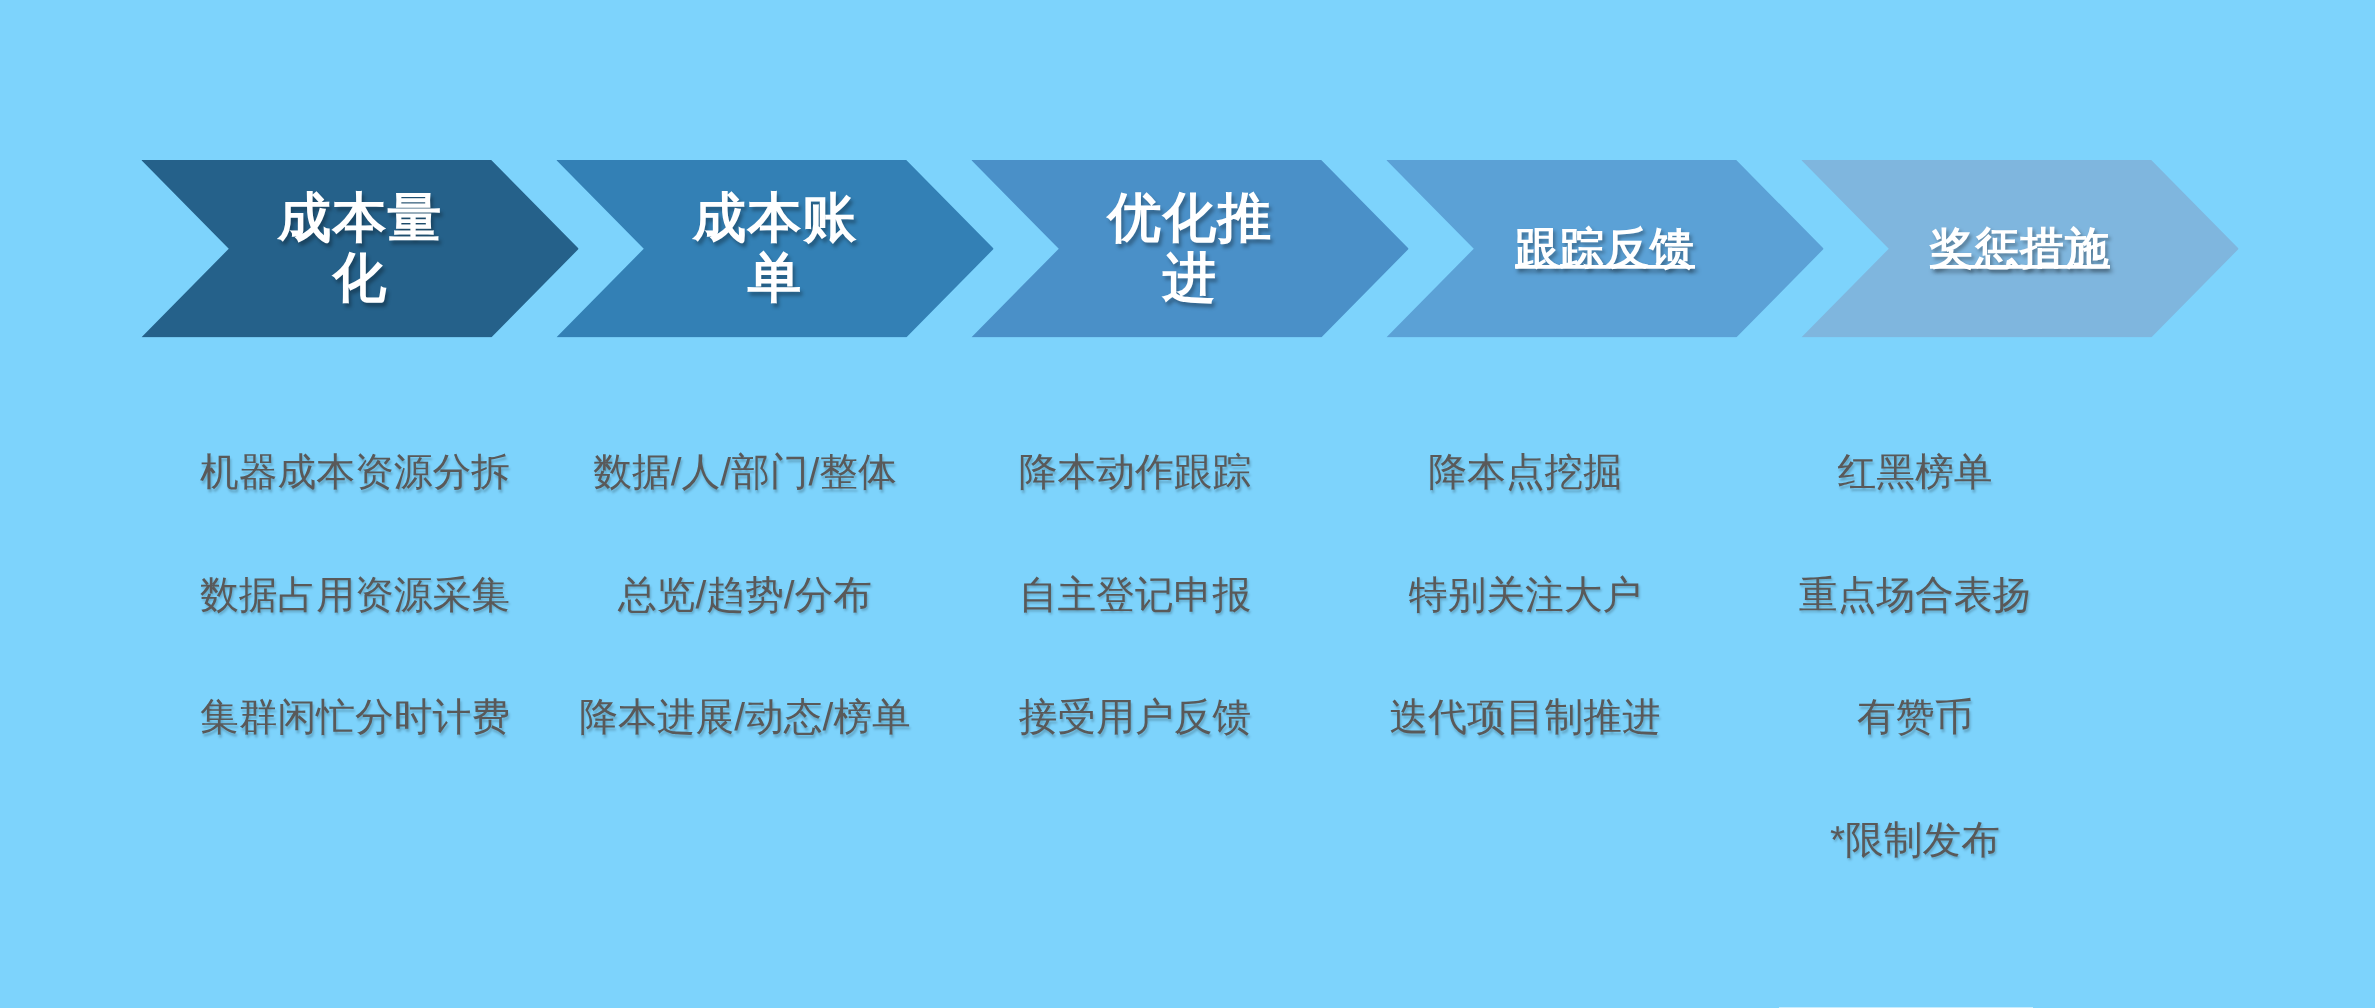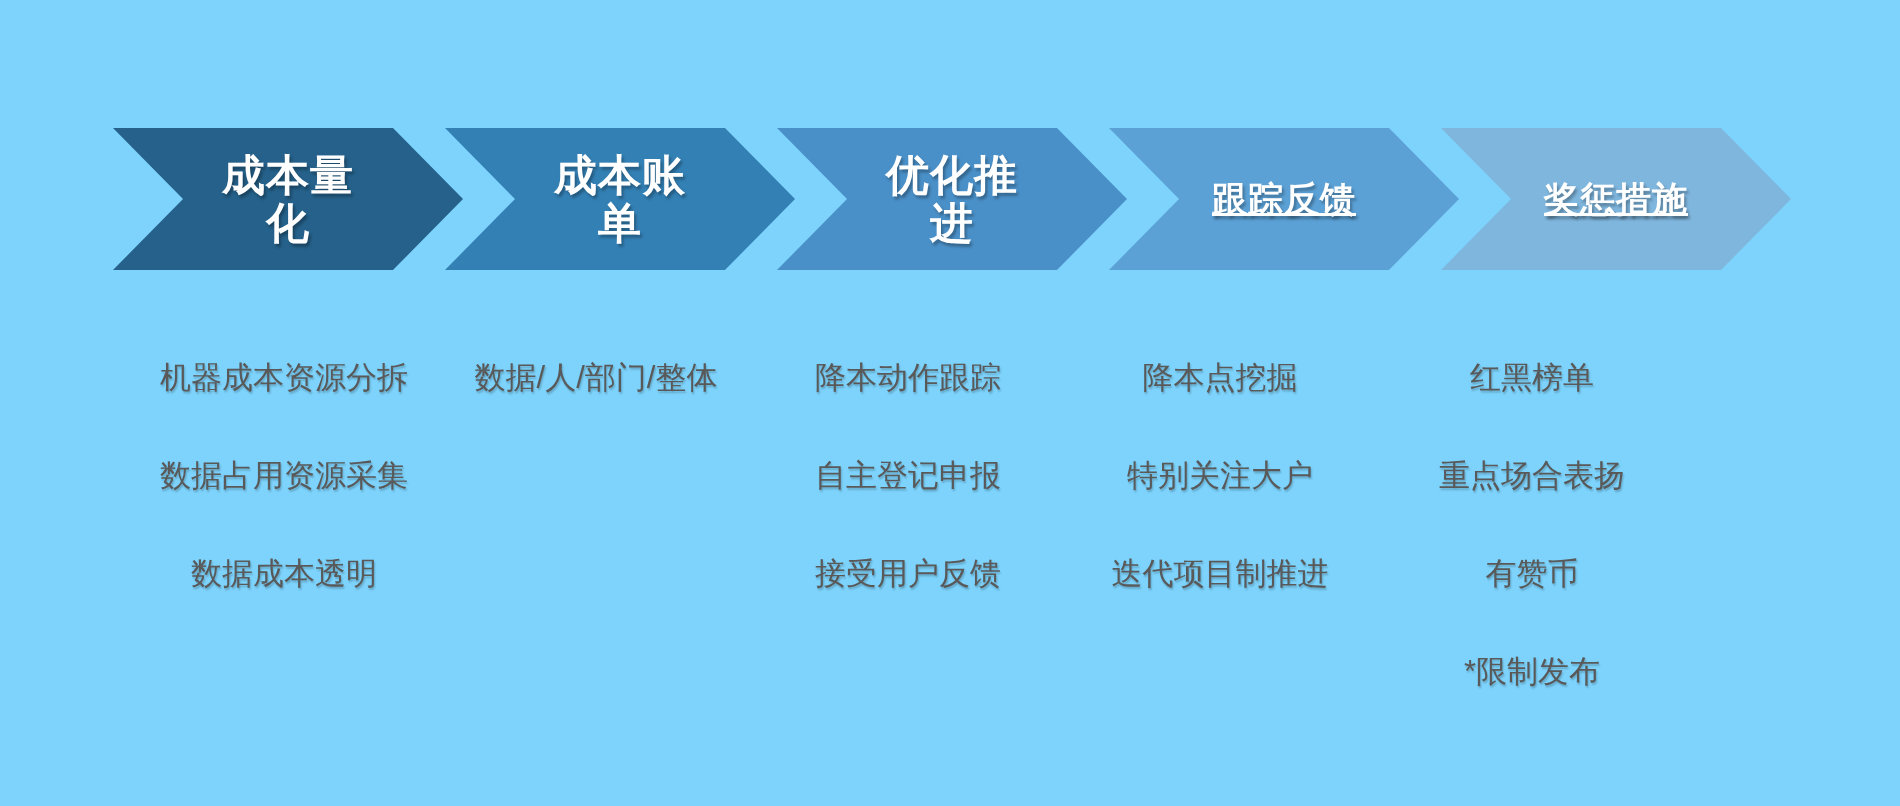--- a/index.html
+++ b/index.html
@@ -90,24 +90,26 @@
     </div>
     <div class="arrow small" style="background: rgb(127, 182, 222); align-items: center;">
       <span class="arrow-label">奖惩措施</span>
     </div>
   </div>
 
   <div class="grid">
     <div class="col">
       <div class="cell">机器成本资源分拆</div>
       <div class="cell">数据占用资源采集</div>
-      <div class="cell">数据成本透明</div>
+      <div class="cell">集群闲忙分时计费</div>
     </div>
     <div class="col">
       <div class="cell">数据/人/部门/整体</div>
+      <div class="cell">总览/趋势/分布</div>
+      <div class="cell">降本进展/动态/榜单</div>
       <div class="cell"></div>
     </div>
     <div class="col">
       <div class="cell">降本动作跟踪</div>
       <div class="cell">自主登记申报</div>
       <div class="cell">接受用户反馈</div>
       <div class="cell"></div>
     </div>
     <div class="col">
       <div class="cell">降本点挖掘</div>

